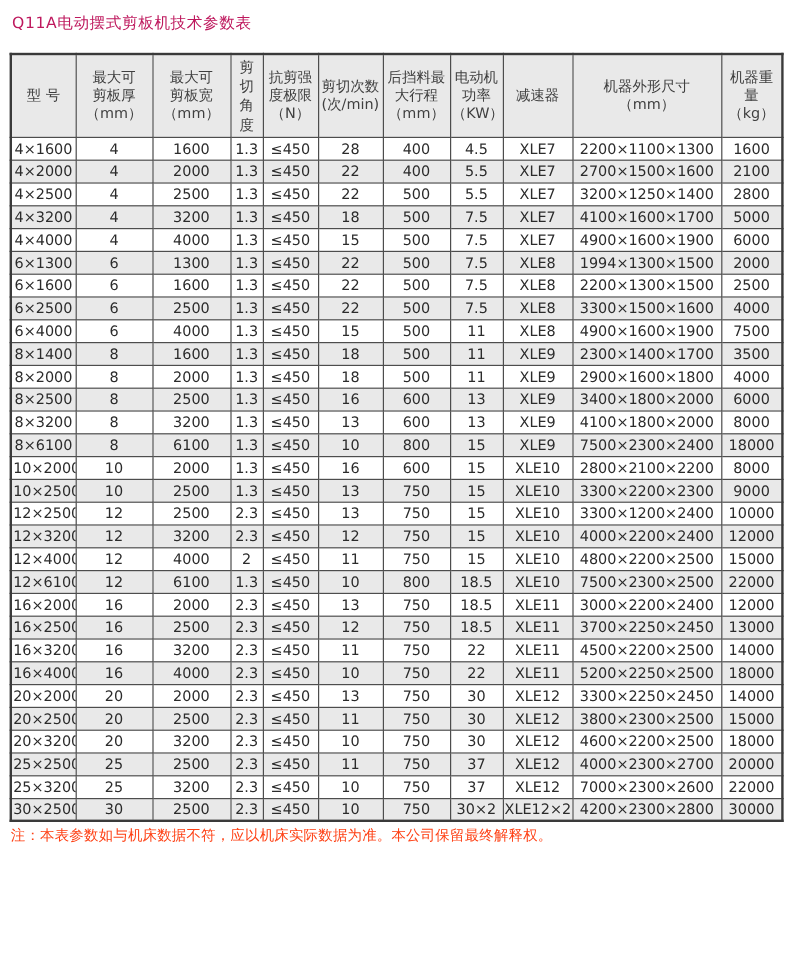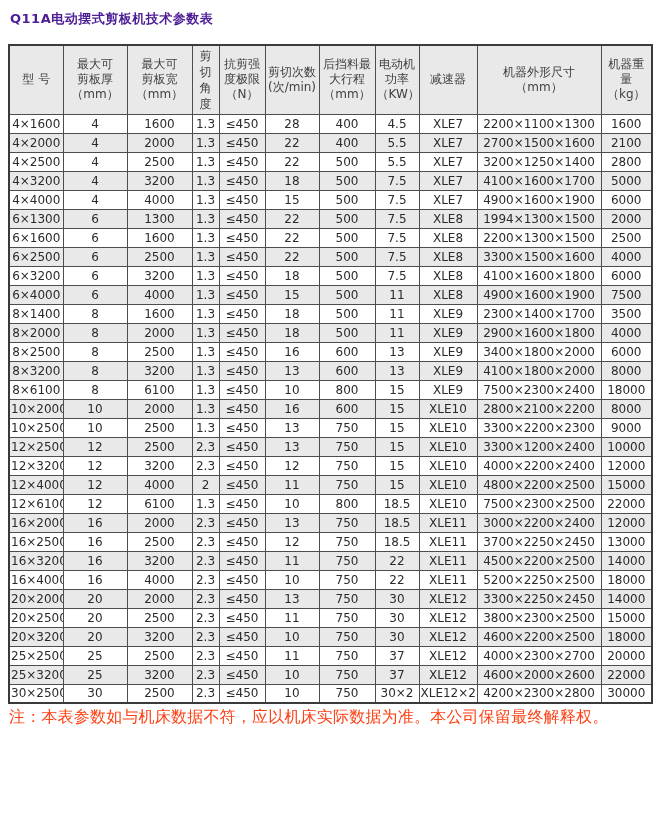--- a/index.html
+++ b/index.html
@@ -5,22 +5,22 @@
   * { box-sizing: border-box; }
   html, body {
     margin: 0; padding: 0;
     width: 658px; height: 813px;
     background: #ffffff;
     font-family: "DejaVu Sans", "Liberation Sans", sans-serif;
   }
   .page { padding: 6px 7px 0 8px; }
   .title {
     font-size: 13px;
-    font-weight: bold;
-    color: #4c1d95;
+    font-weight: normal;
+    color: #be185d;
     margin: 4px 0 0 2px;
     letter-spacing: 0.5px;
   }
   table.spec-table {
     border-collapse: collapse;
     table-layout: fixed;
     width: 643px;
     margin-top: 16px;
     border: 2px solid #3a3a3a;
   }
@@ -59,21 +59,21 @@
   .spec-table col.c4  { width: 27px; }
   .spec-table col.c5  { width: 46px; }
   .spec-table col.c6  { width: 54px; }
   .spec-table col.c7  { width: 56px; }
   .spec-table col.c8  { width: 44px; }
   .spec-table col.c9  { width: 58px; }
   .spec-table col.c10 { width: 124px; }
   .spec-table col.c11 { width: 51px; }
   .note {
     margin: 3px 0 0 1px;
-    font-size: 16px;
+    font-size: 12px;
     color: #fe4014;
     letter-spacing: 0.2px;
   }
 </style>
 </head>
 <body>
 
 <div class="page">
   <div class="title">Q11A电动摆式剪板机技术参数表</div>
 
@@ -222,33 +222,20 @@
           <td>1.3</td>
           <td>≤450</td>
           <td>22</td>
           <td>500</td>
           <td>7.5</td>
           <td>XLE8</td>
           <td>3300×1500×1600</td>
           <td>4000</td>
         </tr>
         <tr>
-          <td>6×3200</td>
-          <td>6</td>
-          <td>3200</td>
-          <td>1.3</td>
-          <td>≤450</td>
-          <td>18</td>
-          <td>500</td>
-          <td>7.5</td>
-          <td>XLE8</td>
-          <td>4100×1600×1800</td>
-          <td>6000</td>
-        </tr>
-        <tr>
           <td>6×4000</td>
           <td>6</td>
           <td>4000</td>
           <td>1.3</td>
           <td>≤450</td>
           <td>15</td>
           <td>500</td>
           <td>11</td>
           <td>XLE8</td>
           <td>4900×1600×1900</td>
@@ -504,21 +491,21 @@
         <tr>
           <td>25×3200</td>
           <td>25</td>
           <td>3200</td>
           <td>2.3</td>
           <td>≤450</td>
           <td>10</td>
           <td>750</td>
           <td>37</td>
           <td>XLE12</td>
-          <td>4600×2000×2600</td>
+          <td>7000×2300×2600</td>
           <td>22000</td>
         </tr>
         <tr>
           <td>30×2500</td>
           <td>30</td>
           <td>2500</td>
           <td>2.3</td>
           <td>≤450</td>
           <td>10</td>
           <td>750</td>

